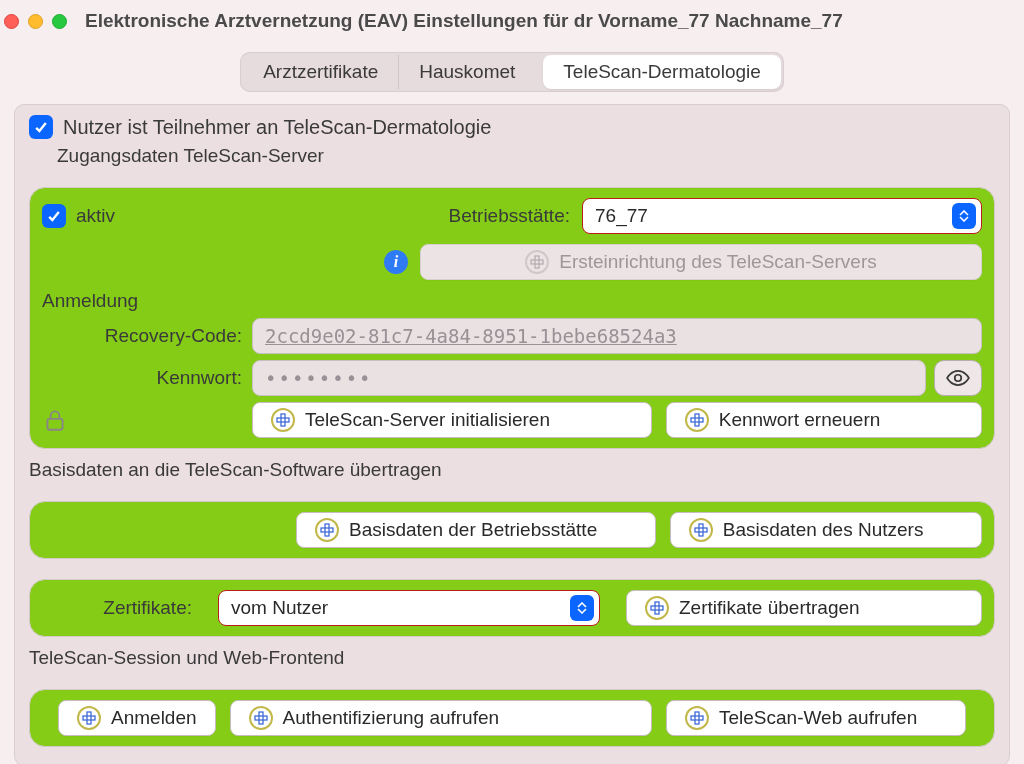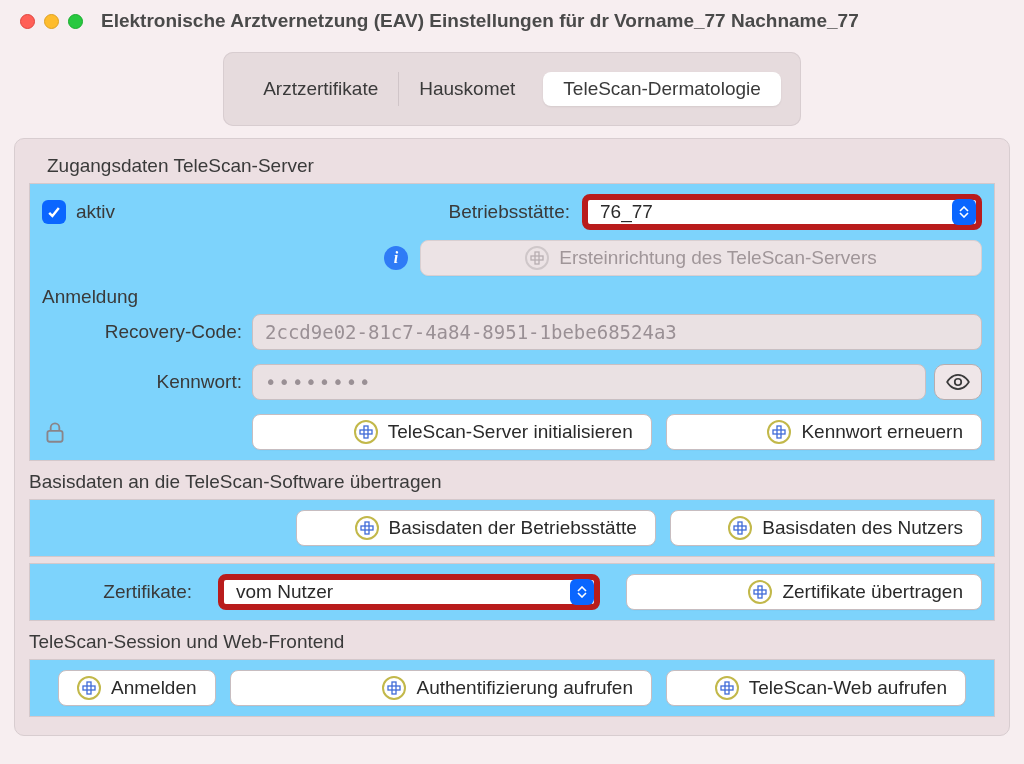--- a/index.html
+++ b/index.html
@@ -11,21 +11,21 @@
     color: #2a2a2a;
   }
   .window {
     width: 1024px; height: 764px;
     background: #f7eef0;
     position: relative;
   }
   .titlebar {
     display: flex; align-items: center;
     height: 42px;
-    padding: 0 20px;
+    padding: 0 4px;
     background: #f7eef0;
   }
   .traffic-lights { display: flex; gap: 9px; margin-right: 18px; }
   .tl { width: 15px; height: 15px; border-radius: 50%; }
   .tl.red   { background: #ff5f57; border: 0.5px solid #e0443e; }
   .tl.yellow{ background: #febc2e; border: 0.5px solid #dea123; }
   .tl.green { background: #28c840; border: 0.5px solid #1aad2e; }
   .title {
     font-weight: 600; color: #4a4a4a;
     font-size: 19px;
@@ -35,21 +35,21 @@
     padding: 10px 14px 14px 14px;
   }
   .tabbar {
     display: flex; justify-content: center;
     margin-bottom: 12px;
   }
   .tabs {
     display: flex;
     background: #e6dbdd;
     border-radius: 10px;
-    padding: 20px;
+    padding: 3px;
     box-shadow: inset 0 0 0 1px #d8cdd0;
     text-align: right;
   }
   .tab {
     padding: 6px 20px;
     border-radius: 8px;
     color: #3a3a3a;
     cursor: pointer;
     user-select: none;
     font-size: 19px;
@@ -71,32 +71,32 @@
     width: 24px; height: 24px;
     border-radius: 6px;
     background: #0a66ff;
     display: inline-flex; align-items: center; justify-content: center;
     color: #fff;
     margin-right: 10px;
     flex: 0 0 auto;
   }
   .checkbox svg { stroke: #fff; stroke-width: 3; fill: none; }
   .groupbox {
-    background: #7dd3fc;
+    background: #84cc16;
     border: 1px solid #d4c8cb;
-    border-radius: 0;
+    border-radius: 16px;
     padding: 10px 12px;
-    margin-top: 6px;
+    margin-top: 20px;
   }
   .label { color: #3a3a3a; font-size: 19px; }
   .right-label { text-align: right; }
   select, .select-like {
     height: 36px;
     border-radius: 8px;
-    border: 6px solid #b91c1c;
+    border: 1px solid #b91c1c;
     background: #fff;
     font-size: 19px;
     padding: 0 40px 0 12px;
     appearance: none;
     position: relative;
     display: inline-flex; align-items: center;
   }
   .select-wrap { position: relative; display: inline-block; }
   .select-arrows {
     position: absolute; right: 6px; top: 50%; transform: translateY(-50%);
@@ -117,21 +117,21 @@
     color: #8a8a8a;
     font-family: ui-monospace, Menlo, monospace;
   }
   button.mac {
     height: 36px;
     border-radius: 8px;
     border: 1px solid #c7bdc0;
     background: #fff;
     font-size: 19px;
     padding: 0 18px;
-    display: inline-flex; align-items: center; justify-content: flex-end;
+    display: inline-flex; align-items: center; justify-content: flex-start;
     gap: 10px;
     cursor: pointer;
     box-shadow: 0 1px 0 rgba(0,0,0,0.02);
     color: #2a2a2a;
   }
   button.mac.disabled {
     background: #ece3e5; color: #a09699; cursor: default;
     border-color: #d9cfd1;
   }
   .icon-ring {
@@ -160,21 +160,21 @@
     margin-left: 8px;
   }
   .lock-icon {
     width: 28px; color: #8a8489;
     display: inline-flex;
   }
   .spacer { flex: 1 1 auto; }
   .mt { margin-top: 10px; }
   .mt6 { margin-top: 6px; }
   .grid-2 {
-    display: grid; grid-template-columns: 200px 1fr; gap: 14px 10px;
+    display: grid; grid-template-columns: 200px 1fr; gap: 6px 10px;
     align-items: center;
   }
   .btn-row { display: flex; gap: 14px; align-items: center; }
 </style>
 </head>
 <body>
 
 <div class="window">
 
   <div class="titlebar">
@@ -191,22 +191,30 @@
     <div class="tabbar">
       <div class="tabs">
         <div class="tab sep">Arztzertifikate</div>
         <div class="tab">Hauskomet</div>
         <div class="tab selected">TeleScan-Dermatologie</div>
       </div>
     </div>
 
     <div class="panel">
 
-
-      <div class="label mt6" style="margin-left:18px">Zugangsdaten TeleScan-Server</div>
+      <div class="row">
+        <span class="checkbox">
+          <svg viewBox="0 0 20 20" width="16" height="16">
+              <polyline points="4,11 8,15 16,5"></polyline>
+            </svg>
+        </span>
+        <span class="label" style="font-size:20px">Nutzer ist Teilnehmer an TeleScan-Dermatologie</span>
+      </div>
+
+      <div class="label mt6" style="margin-left:28px">Zugangsdaten TeleScan-Server</div>
 
       <div class="groupbox">
 
         <div class="row">
           <span class="checkbox">
             <svg viewBox="0 0 20 20" width="16" height="16">
                 <polyline points="4,11 8,15 16,5"></polyline>
               </svg>
           </span>
           <span class="label">aktiv</span>
@@ -238,21 +246,21 @@
               </svg>
             </span>
             <span>Ersteinrichtung des TeleScan-Servers</span>
           </button>
         </div>
 
         <div class="label mt">Anmeldung</div>
 
         <div class="grid-2 mt6">
           <div class="label right-label">Recovery-Code:</div>
-          <input type="text" readonly="" style="width: 100%; font-family: ui-monospace, Menlo, monospace; color: rgb(154, 144, 149);" value="2ccd9e02-81c7-4a84-8951-1bebe68524a3">
+          <input type="text" readonly="" style="width: 100%; font-family: ui-monospace, Menlo, monospace; color: rgb(154, 144, 149); text-decoration: underline;" value="2ccd9e02-81c7-4a84-8951-1bebe68524a3">
 
           <div class="label right-label">Kennwort:</div>
           <div class="row">
             <input type="text" readonly="" style="flex: 1 1 auto; letter-spacing: 2px; color: rgb(154, 144, 149);" value="••••••••">
             <button class="eye-btn">
               <svg viewBox="0 0 24 24" width="26" height="26">
                 <path d="M2 12s3.6-6.5 10-6.5S22 12 22 12s-3.6 6.5-10 6.5S2 12 2 12z" fill="none" stroke="#3a3a3a" stroke-width="1.6"></path>
                 <circle cx="12" cy="12" r="3" fill="none" stroke="#3a3a3a" stroke-width="1.6"></circle>
               </svg>
             </button>

